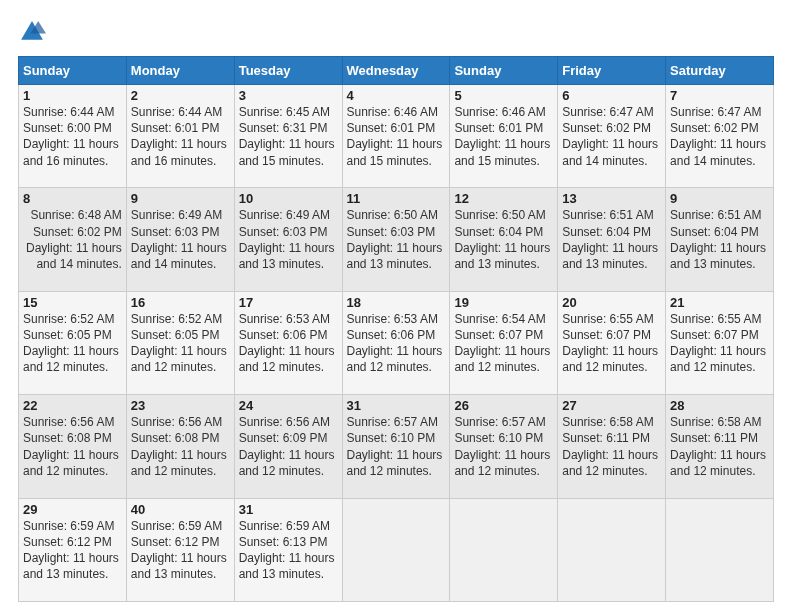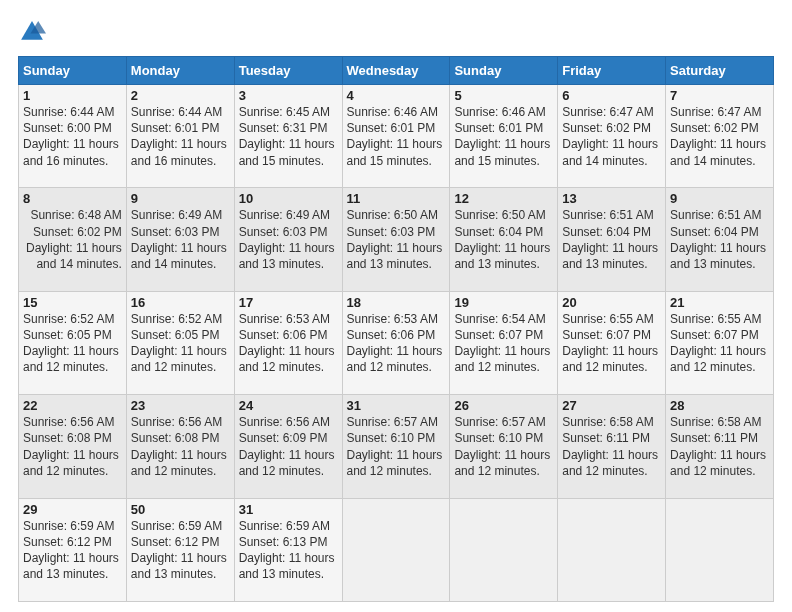--- a/index.html
+++ b/index.html
@@ -339,21 +339,21 @@
         </tr>
         <tr>
           <td>
             <span class="day-number">29</span>
             <div class="day-info" style="white-space: pre-line;">Sunrise: 6:59 AM
 Sunset: 6:12 PM
 Daylight: 11 hours
 and 13 minutes.</div>
           </td>
           <td>
-            <span class="day-number">50</span>
+            <span class="day-number">40</span>
             <div class="day-info" style="white-space: pre-line;">Sunrise: 6:59 AM
 Sunset: 6:12 PM
 Daylight: 11 hours
 and 13 minutes.</div>
           </td>
           <td>
             <span class="day-number">31</span>
             <div class="day-info" style="white-space: pre-line;">Sunrise: 6:59 AM
 Sunset: 6:13 PM
 Daylight: 11 hours

